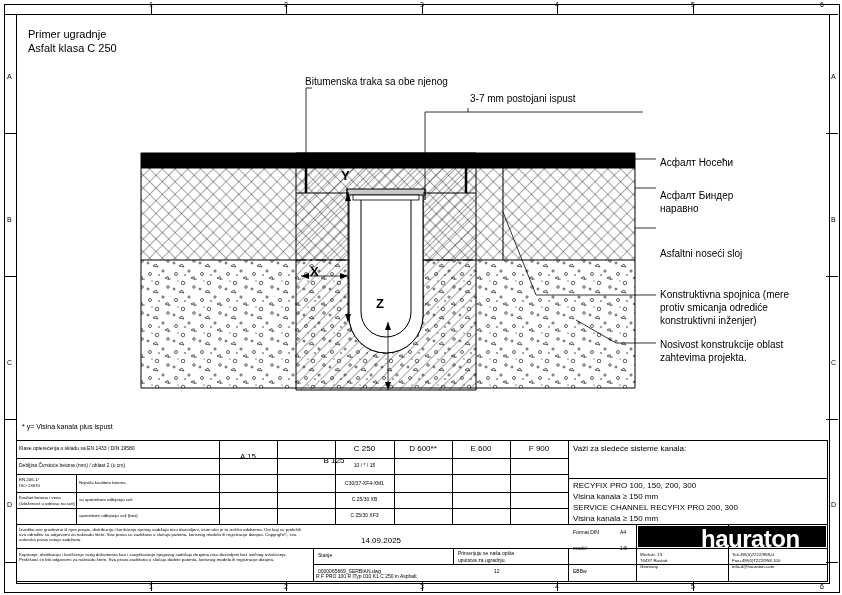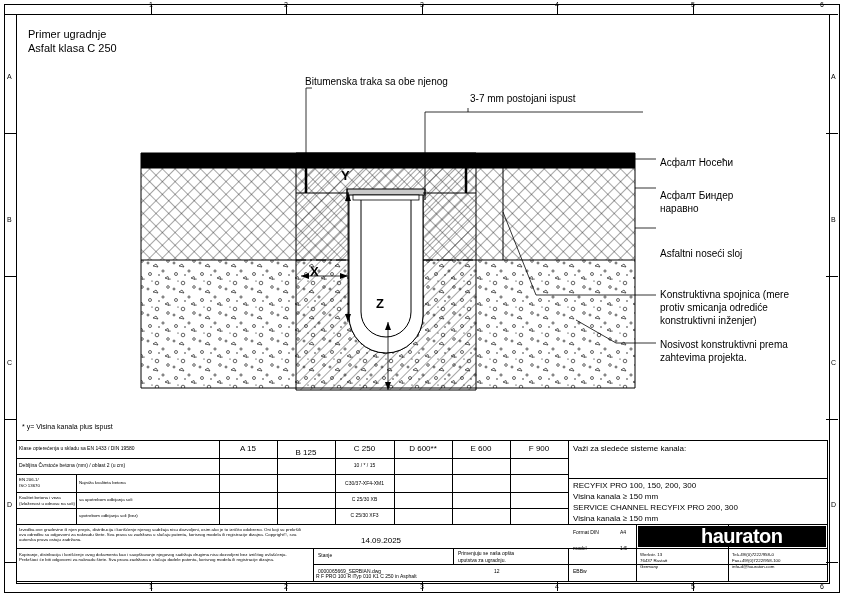--- a/index.html
+++ b/index.html
@@ -24,21 +24,21 @@
   .lbl{font-size:10px;white-space:nowrap;}
 
   .note-star{left:22px;top:423px;font-size:7px;}
 
   
   #tbl{left:16px;top:440px;width:812px;height:142px;}
   .tx{font-size:8px;}
   .tiny{font-size:4.4px;line-height:5.2px;}
   .tiny5{font-size:5px;line-height:6px;}
   .ctr{text-align:center;}
-  .haur{font-family:"Liberation Sans",sans-serif;font-weight:bold;font-size:20px;letter-spacing:-0.5px;}
+  .haur{font-family:"Liberation Sans",sans-serif;font-weight:bold;font-size:24px;letter-spacing:-0.5px;}
   .blackbox{background:#000;color:#fff;}
   svg{display:block;}
 </style>
 </head>
 <body>
 
 <div id="sheet">
 
   <div class="abs frame-outer"></div>
   <div class="abs frame-inner"></div>
@@ -197,21 +197,21 @@
   <div class="abs lbl" style="left:305px;top:76px;">Bitumenska traka sa obe njenog</div>
   <div class="abs lbl" style="left:470px;top:93px;">3-7 mm postojani ispust</div>
 
   <div class="abs lbl" style="left:660px;top:157px;">Асфалт Носећи</div>
   <div class="abs lbl" style="left:660px;top:190px;">Асфалт Биндер</div>
   <div class="abs lbl" style="left:660px;top:203px;">наравно</div>
   <div class="abs lbl" style="left:660px;top:248px;">Asfaltni noseći sloj</div>
   <div class="abs lbl" style="left:660px;top:289px;">Konstruktivna spojnica (mere</div>
   <div class="abs lbl" style="left:660px;top:302px;">protiv smicanja odrediće</div>
   <div class="abs lbl" style="left:660px;top:315px;">konstruktivni inženjer)</div>
-  <div class="abs lbl" style="left:660px;top:339px;">Nosivost konstruktivni prema</div>
+  <div class="abs lbl" style="left:660px;top:339px;">Nosivost konstrukcije oblast</div>
   <div class="abs lbl" style="left:660px;top:352px;">zahtevima projekta.</div>
 
   <div class="abs" style="left:341px;top:168px;font-size:13px;font-weight:bold;">Y</div>
   <div class="abs" style="left:310px;top:264px;font-size:13px;font-weight:bold;">X</div>
   <div class="abs" style="left:376px;top:296px;font-size:13px;font-weight:bold;">Z</div>
 
   <div class="abs note-star">* y= Visina kanala plus ispust</div>
 
   <div class="abs" id="tbl">
 
@@ -234,22 +234,22 @@
     <div class="abs vdiv" style="left:494px;top:0;height:84px;"></div>
     <div class="abs vdiv" style="left:552px;top:0;height:84px;"></div>
     <div class="abs vdiv" style="left:60px;top:34px;height:50px;"></div>
     <div class="abs vdiv" style="left:297px;top:108px;height:34px;"></div>
     <div class="abs vdiv" style="left:437px;top:108px;height:16px;"></div>
     <div class="abs vdiv" style="left:552px;top:108px;height:34px;"></div>
     <div class="abs vdiv" style="left:620px;top:84px;height:58px;"></div>
     <div class="abs vdiv" style="left:712px;top:84px;height:58px;"></div>
 
     <div class="abs tiny5" style="left:3px;top:5px;width:198px;">Klase opterećenja u skladu sa EN 1433 / DIN 19580</div>
-    <div class="abs tx ctr" style="left:203px;top:4px;width:58px;">A 15</div>
-    <div class="abs tx ctr" style="left:261px;top:8px;width:58px;">B 125</div>
+    <div class="abs tx ctr" style="left:203px;top:12px;width:58px;">A 15</div>
+    <div class="abs tx ctr" style="left:261px;top:16px;width:58px;padding-left:28px;">B 125</div>
     <div class="abs tx ctr" style="left:319px;top:4px;width:59px;">C 250</div>
     <div class="abs tx ctr" style="left:378px;top:4px;width:58px;">D 600**</div>
     <div class="abs tx ctr" style="left:436px;top:4px;width:58px;">E 600</div>
     <div class="abs tx ctr" style="left:494px;top:4px;width:58px;">F 900</div>
 
     <div class="abs tiny5" style="left:3px;top:22px;width:198px;">Debljina Čvrstoće betona (mm) / oblast 2 (u cm)</div>
     <div class="abs tiny5 ctr" style="left:319px;top:22px;width:59px;">10 / * / 15</div>
 
     <div class="abs tiny" style="left:3px;top:37px;width:56px;">EN 206-1/</div>
     <div class="abs tiny" style="left:3px;top:43px;width:56px;">ISO 13670</div>

